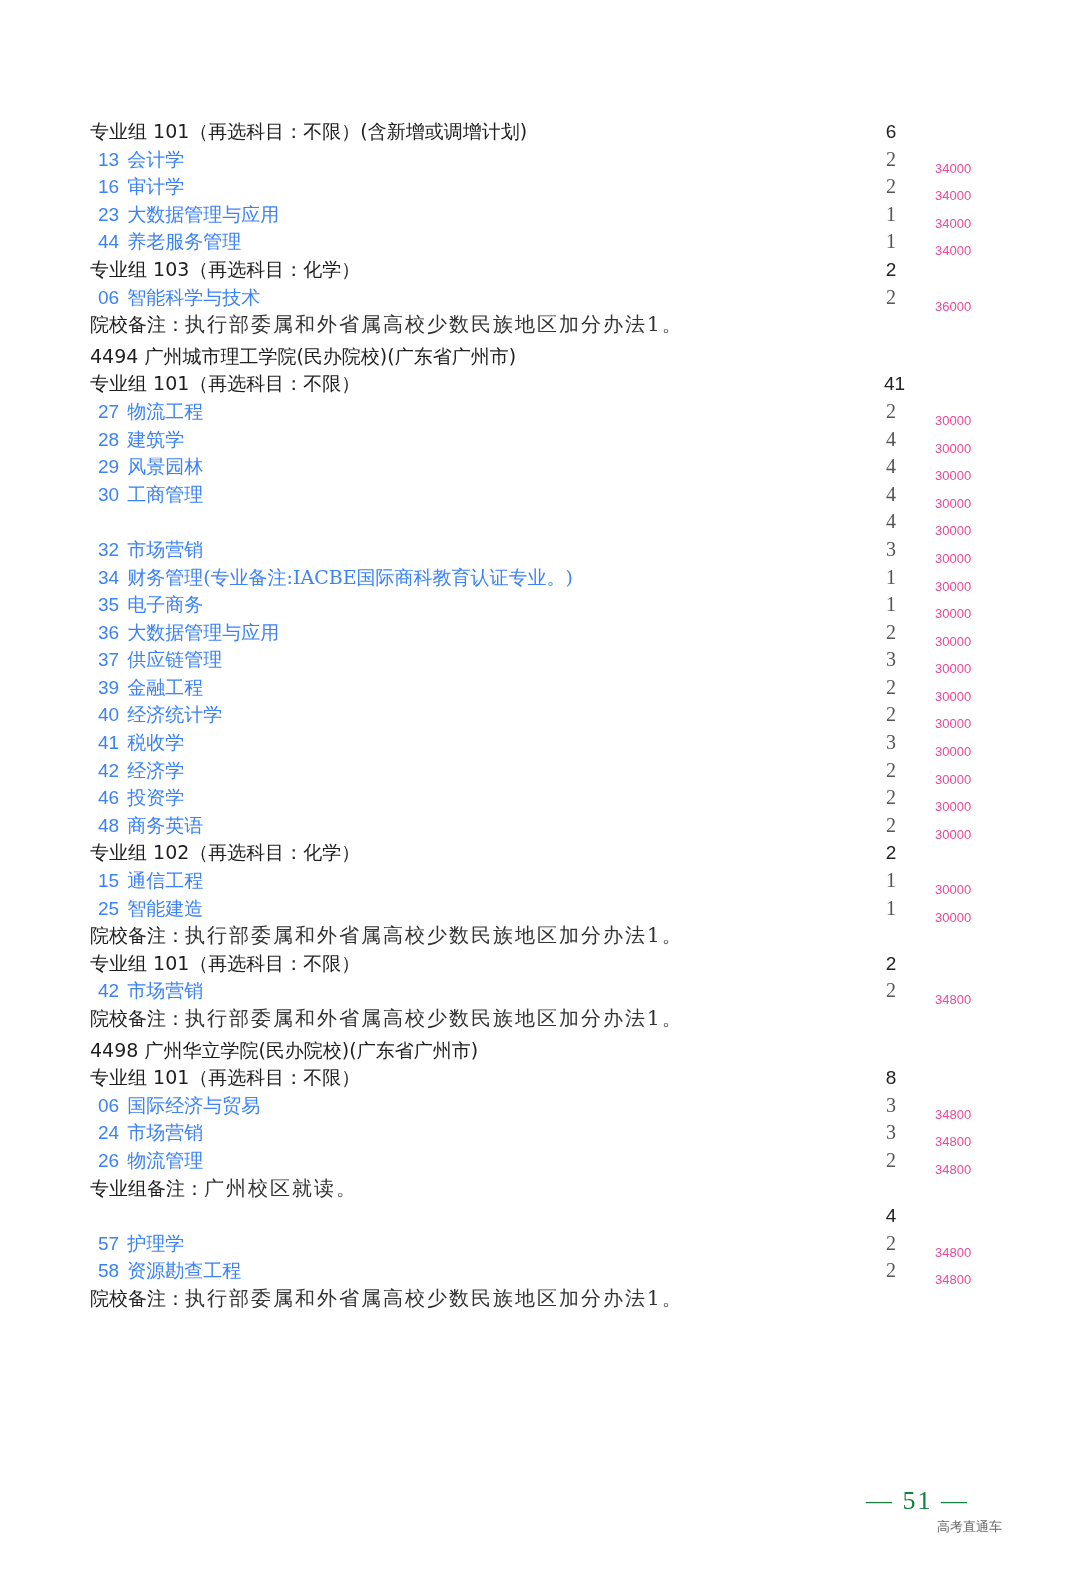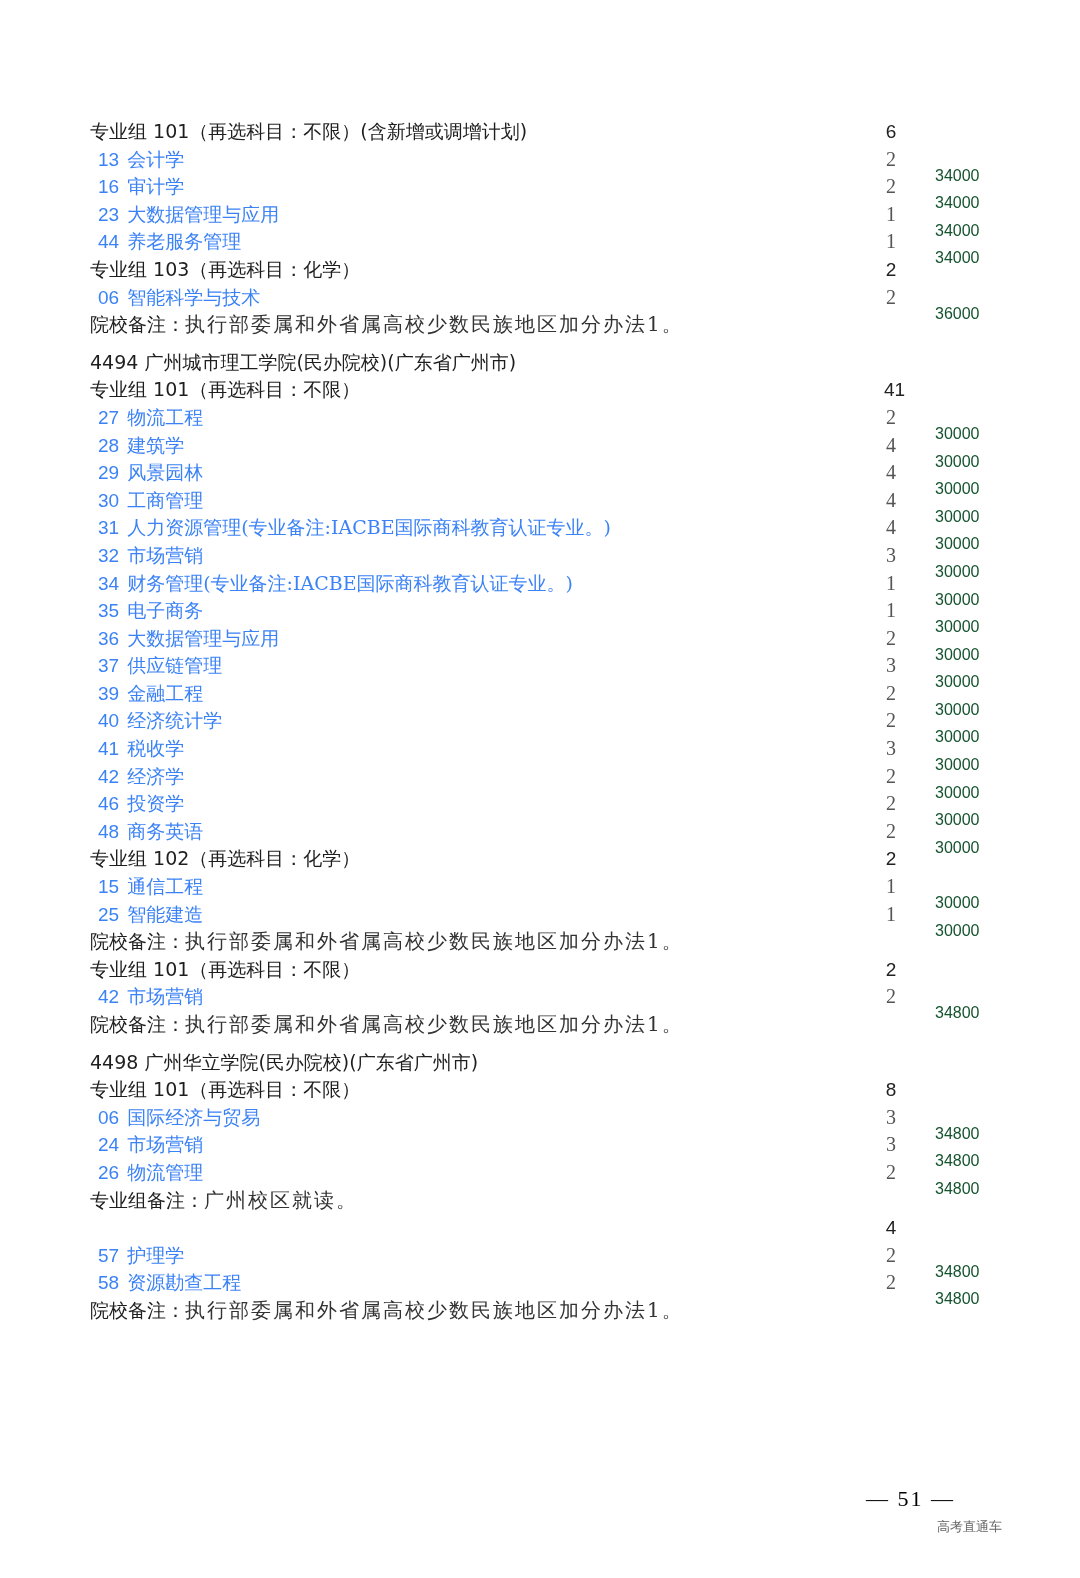--- a/index.html
+++ b/index.html
@@ -11,29 +11,29 @@
     #doc { position: absolute; left: 0; top: 118px; width: 1080px; }
     .row {
       position: relative; height: 27.6px; line-height: 27.6px;
       font-size: 19px; white-space: nowrap;
     }
     .row .label { position: absolute; left: 90px; top: 0; }
     .row.major .label { left: 98px; color: #3b82f6; font-family: "DejaVu Serif", "Liberation Serif", serif; }
     .row.major .code { display: inline-block; margin-right: 8px; font-family: "Liberation Sans", sans-serif; }
     .row .count { position: absolute; left: 884px; top: 0; width: 14px; text-align: center; }
     .row.major .count { color: #555; font-family: "Liberation Serif", serif; font-size: 20px; }
-    .row .tuition { position: absolute; left: 935px; top: 16px; color: #14532d; font-family: "Liberation Sans", sans-serif; font-size: 16px; }
+    .row .tuition { position: absolute; left: 935px; top: 9px; color: #ec4899; font-family: "Liberation Sans", sans-serif; font-size: 13px; }
     .row.group .label, .row.school .label { font-weight: normal; color: #1e1e1e; }
     .row.group .count, .row.school .count { color: #222; font-family: "Liberation Sans", sans-serif; }
     .row.note .label { color: #1e1e1e; }
     .row.note .note-text { font-family: "DejaVu Serif", "Liberation Serif", serif; color: #333; letter-spacing: 2px; font-size: 20px; }
-    .row.school { margin-top: 10px; }
+    .row.school { margin-top: 4px; }
     #footer-page {
-      position: absolute; left: 866px; top: 1486px; font-size: 22px;
-      font-family: "Liberation Serif", serif; color: #000000; letter-spacing: 2px;
+      position: absolute; left: 866px; top: 1486px; font-size: 26px;
+      font-family: "Liberation Serif", serif; color: #15803d; letter-spacing: 2px;
     }
     #watermark {
       position: absolute; left: 937px; top: 1518px; font-size: 13px; color: #666;
       font-family: "DejaVu Sans", sans-serif;
     }
   </style>
 </head>
 <body>
 
 <div id="doc">
@@ -94,21 +94,20 @@
       <span class="label"><span class="code">29</span><span class="name">风景园林</span></span>
       <span class="count">4</span>
       <span class="tuition">30000</span>
     </div>
     <div class="row major">
       <span class="label"><span class="code">30</span><span class="name">工商管理</span></span>
       <span class="count">4</span>
       <span class="tuition">30000</span>
     </div>
     <div class="row major">
-      <span class="label"><span class="code">31</span><span class="name">人力资源管理(专业备注:IACBE国际商科教育认证专业。)</span></span>
       <span class="count">4</span>
       <span class="tuition">30000</span>
     </div>
     <div class="row major">
       <span class="label"><span class="code">32</span><span class="name">市场营销</span></span>
       <span class="count">3</span>
       <span class="tuition">30000</span>
     </div>
     <div class="row major">
       <span class="label"><span class="code">34</span><span class="name">财务管理(专业备注:IACBE国际商科教育认证专业。)</span></span>

